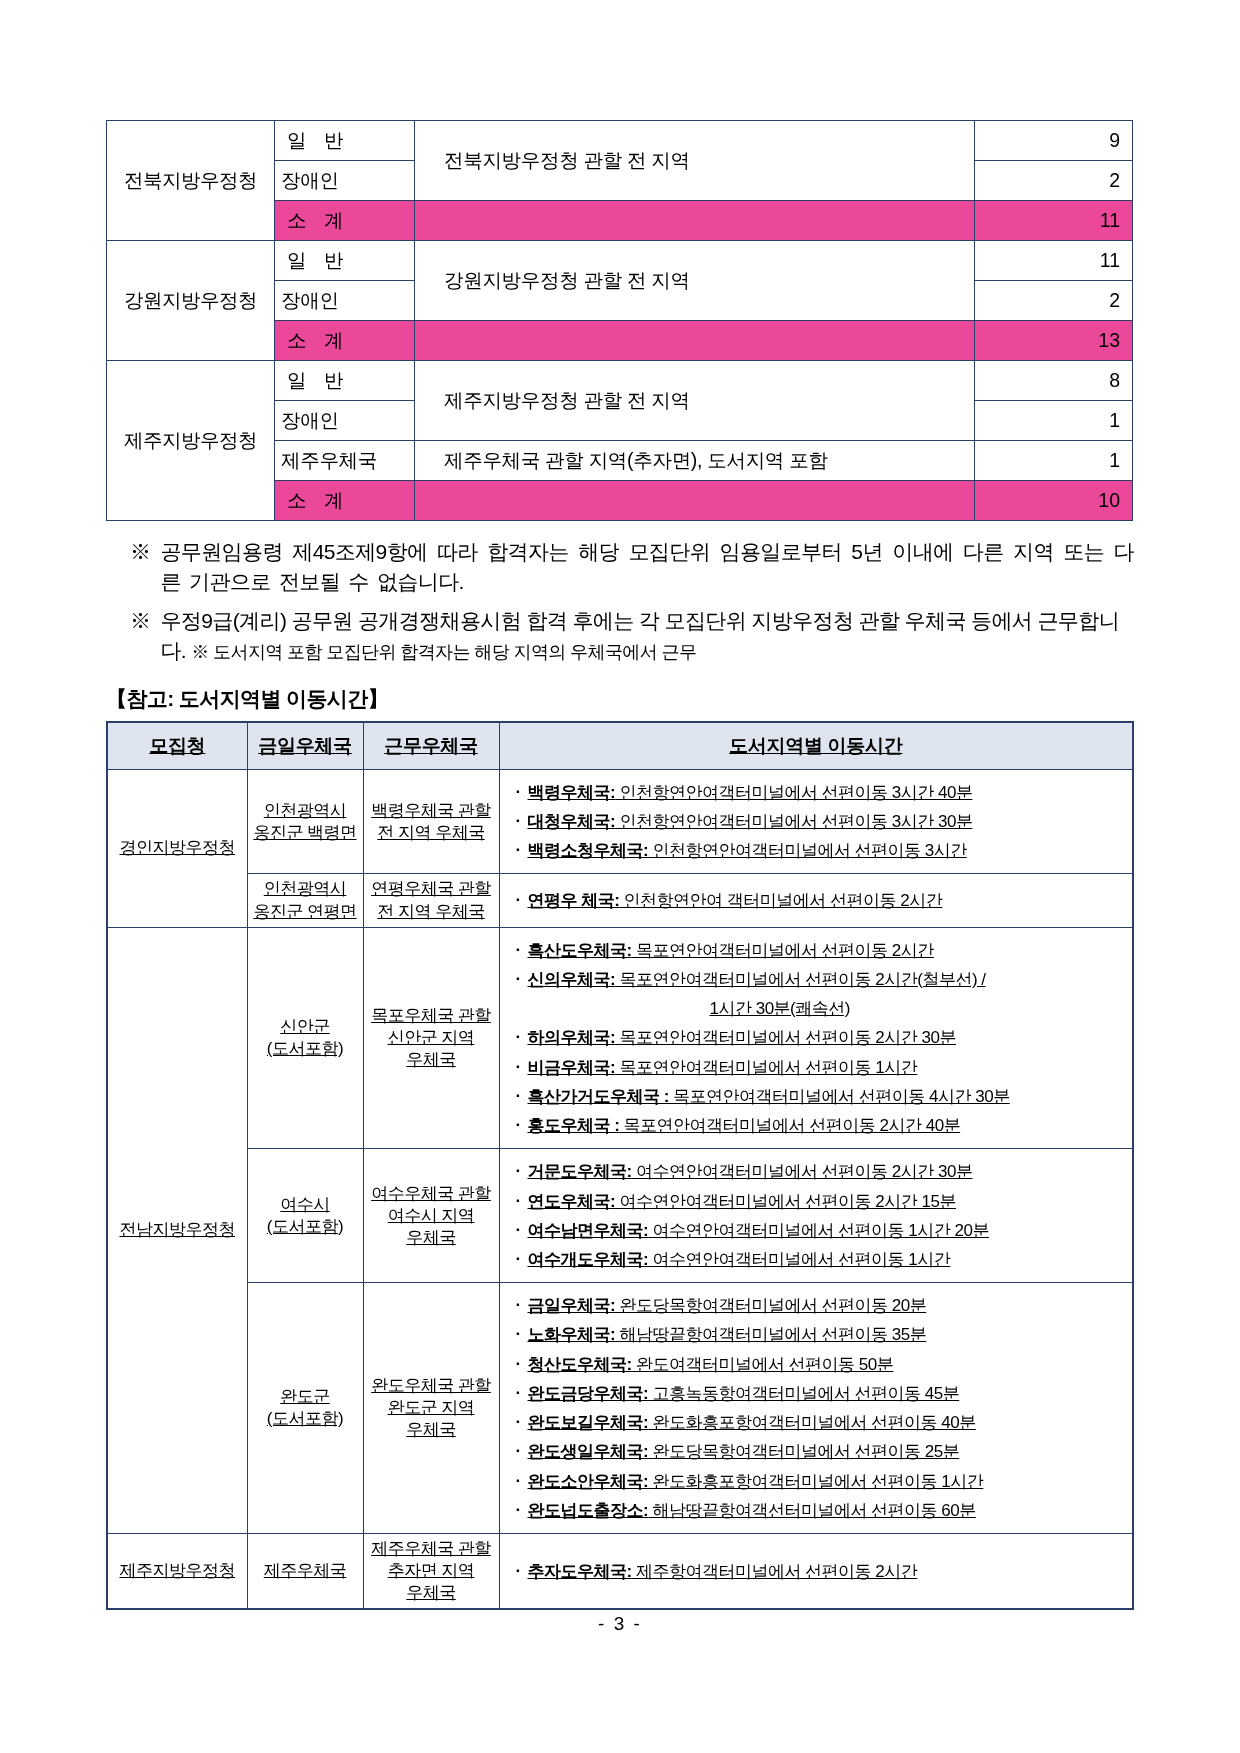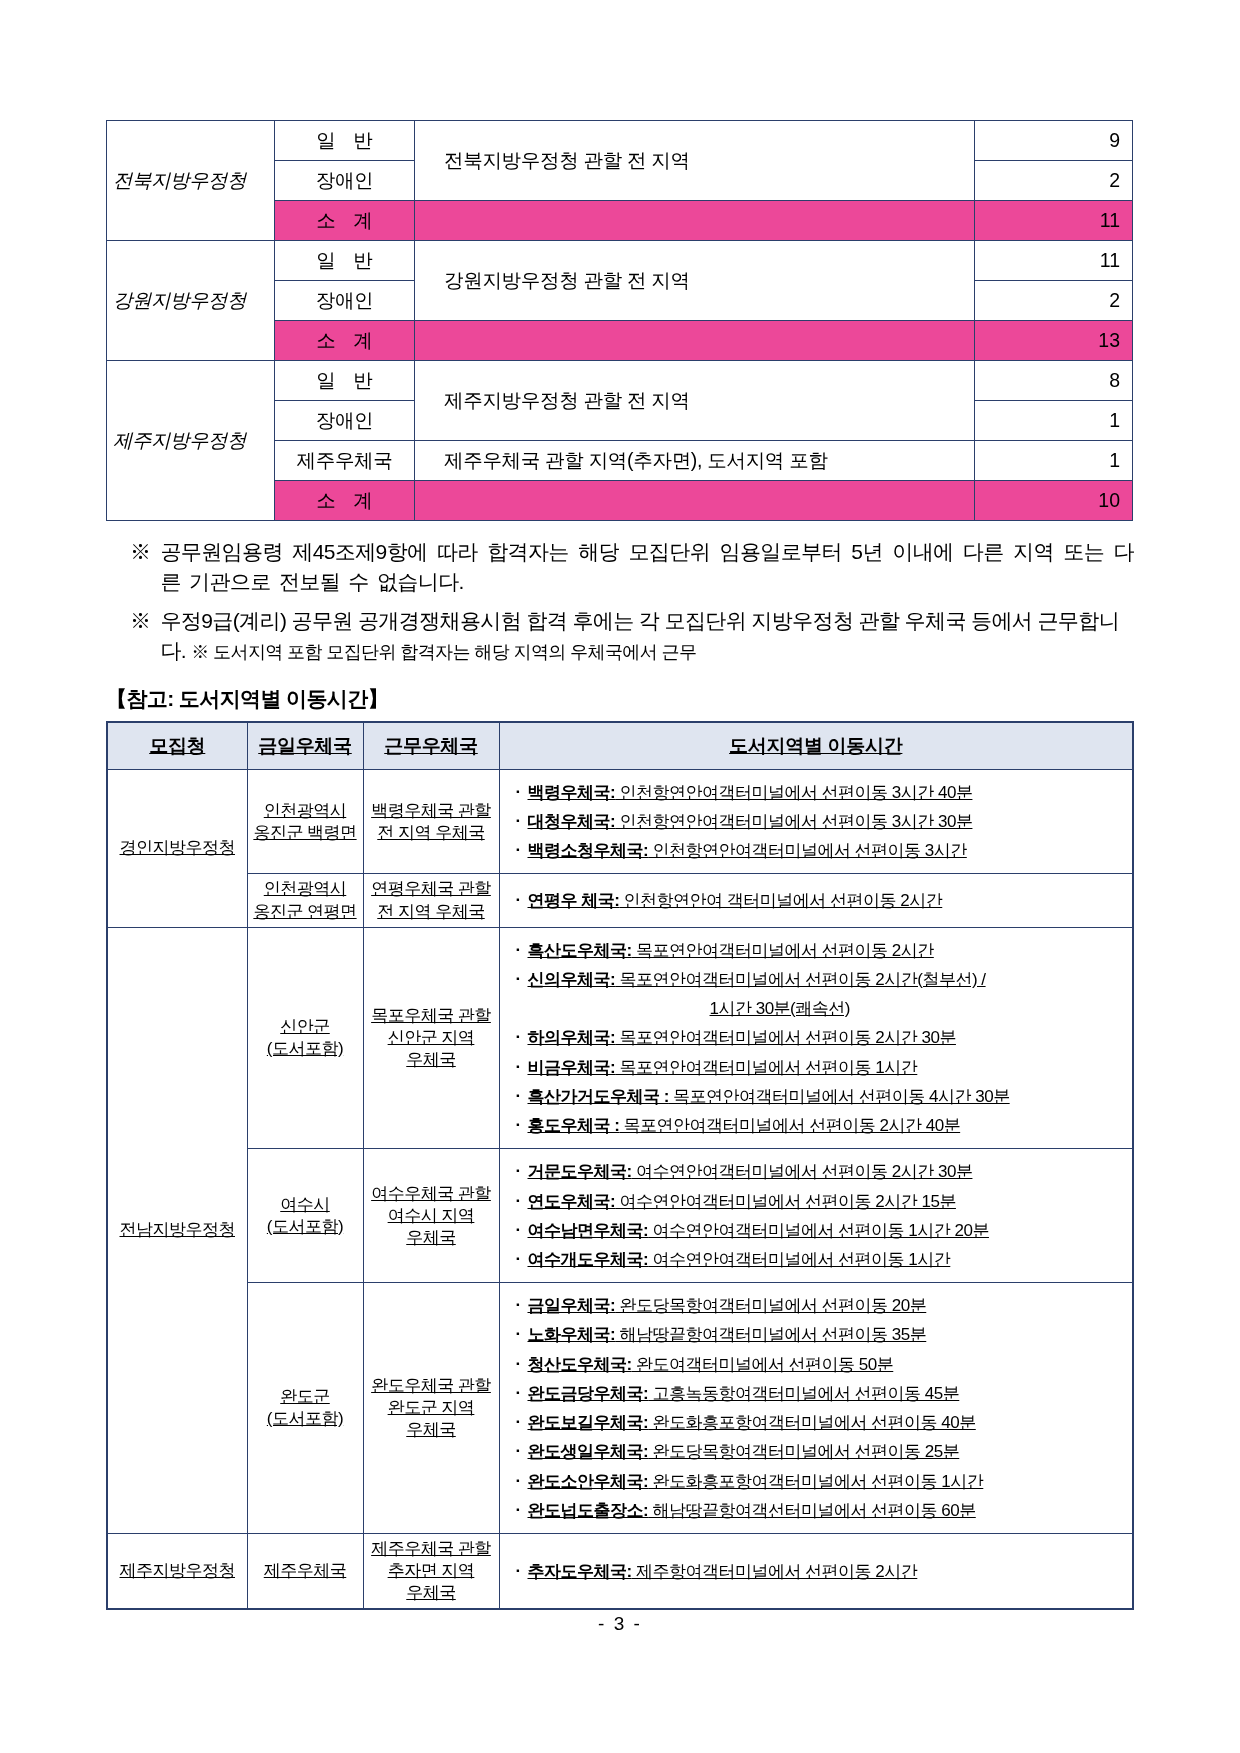--- a/index.html
+++ b/index.html
@@ -29,26 +29,24 @@
     table-layout: fixed;
   }
   table.t1 td {
     border: 1px solid #2b3f6b;
     font-size: 19.5px;
     padding: 3px 6px;
     height: 33px;
     vertical-align: middle;
   }
   .t1 .office {
-    text-align: left;
+    text-align: center;
     letter-spacing: -0.5px;
-    font-style: italic;
   }
   .t1 .kind {
-    text-align: center;
     letter-spacing: 6px;
     padding-left: 12px;
   }
   .t1 .kind.nospace {
     letter-spacing: -0.3px;
     padding-left: 6px;
   }
   .t1 .area {
     text-align: left;
     padding-left: 29px;

